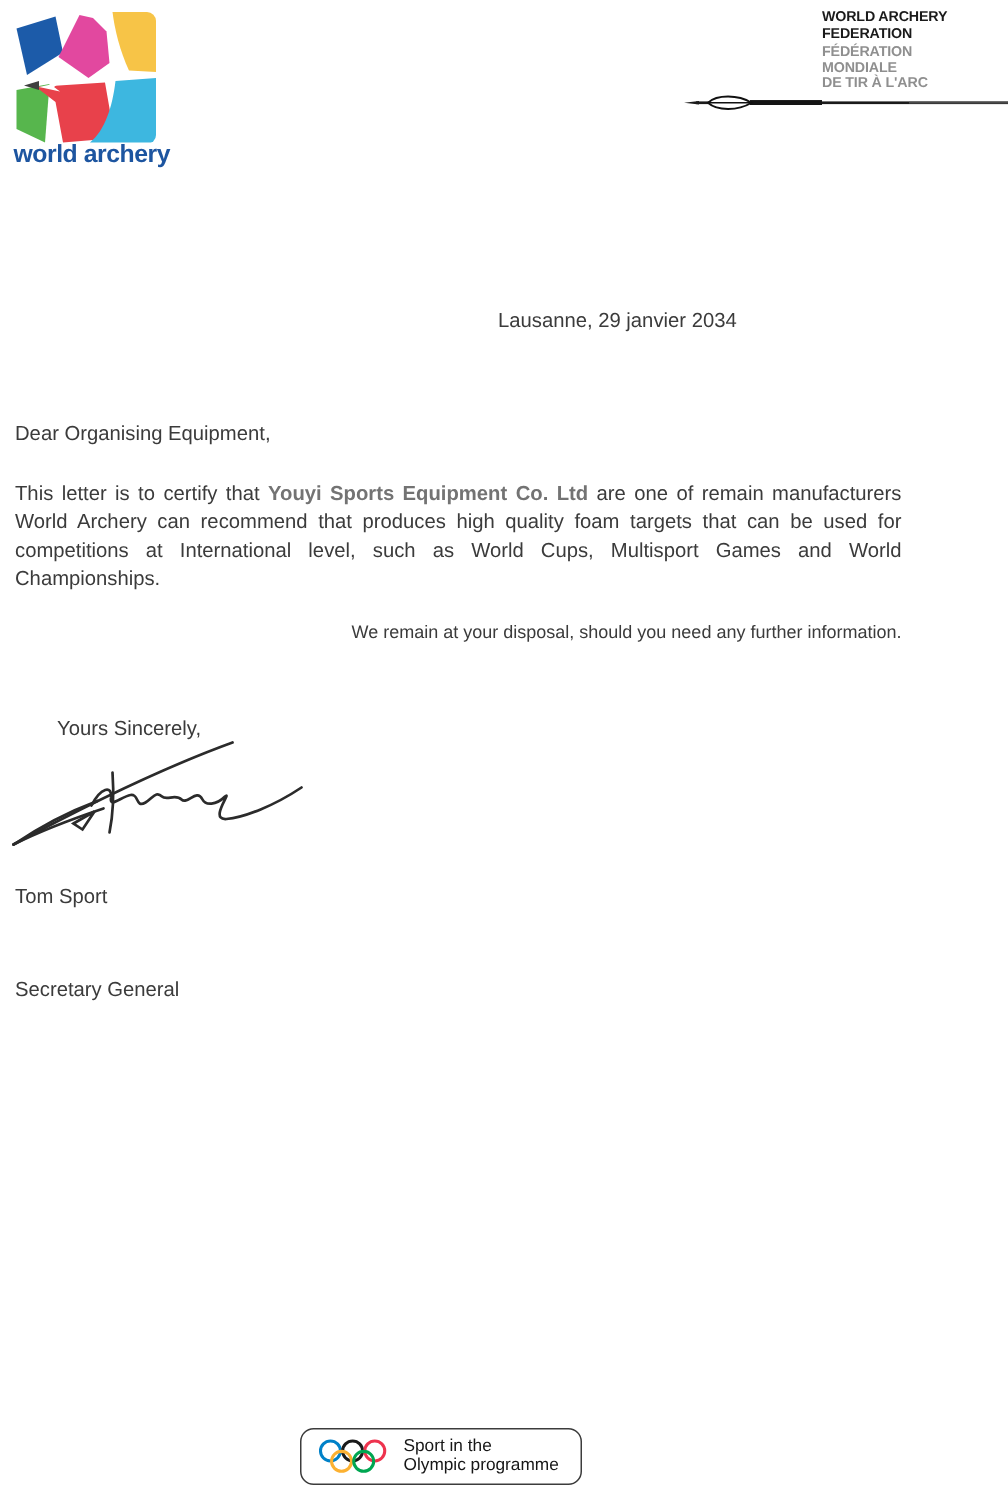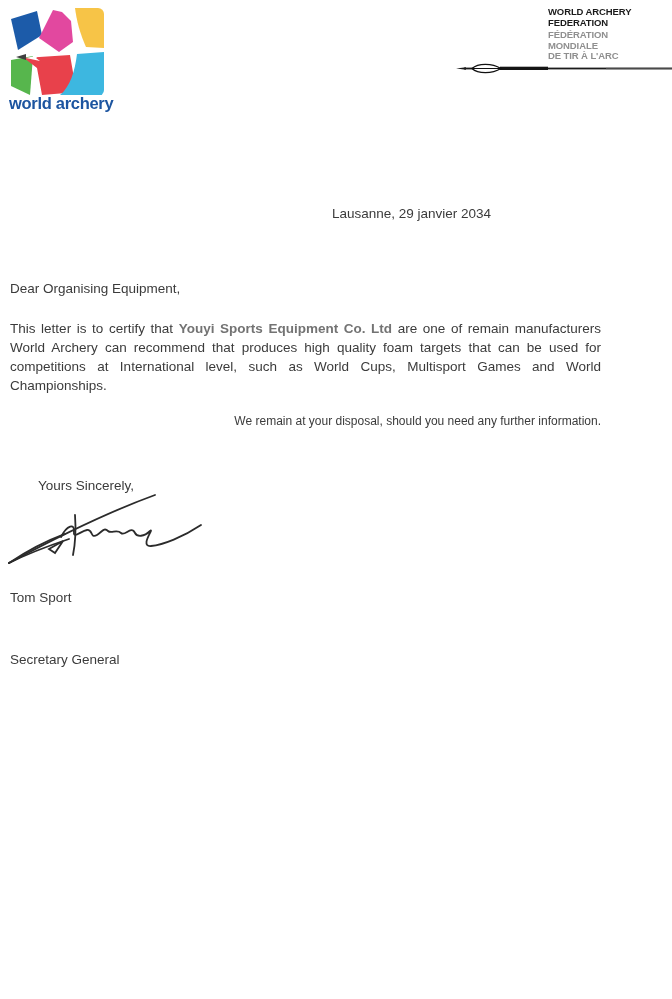--- a/index.html
+++ b/index.html
@@ -99,14 +99,29 @@
       <path d="M4,76 C34,56 52,50 60,47"></path>
       <path d="M44,62 L58,54 L50,66 Z"></path>
       <path d="M70,28 C71,42 70,58 68,68"></path>
       <path d="M56,50 C62,38 70,36 69,45 C68,52 76,44 82,43 C88,42 85,52 92,48 C97,45 99,40 103,44 C106,47 112,42 116,46 C120,50 126,38 130,46 C132,50 139,50 145,44 C150,40 134,60 146,59 C158,58 178,50 196,38"></path>
     </g>
   </svg>
 
   <div class="signer-name">Tom Sport</div>
   <div class="signer-title">Secretary General</div>
 
+  <div class="olympic-badge">
+    <svg class="rings-svg" viewBox="0 0 52 27" aria-hidden="true">
+      <g fill="none" stroke-width="2.2">
+        <circle cx="9" cy="9.5" r="7.2" stroke="#0081C8"></circle>
+        <circle cx="25" cy="9.5" r="7.2" stroke="#1a1a1a"></circle>
+        <circle cx="41" cy="9.5" r="7.2" stroke="#EE334E"></circle>
+        <circle cx="17" cy="17" r="7.2" stroke="#FCB131"></circle>
+        <circle cx="33" cy="17" r="7.2" stroke="#00A651"></circle>
+      </g>
+    </svg>
+    <div class="badge-text">
+      <div>Sport in the</div>
+      <div>Olympic programme</div>
+    </div>
+  </div>
 
 </div>
 
 </body></html>

